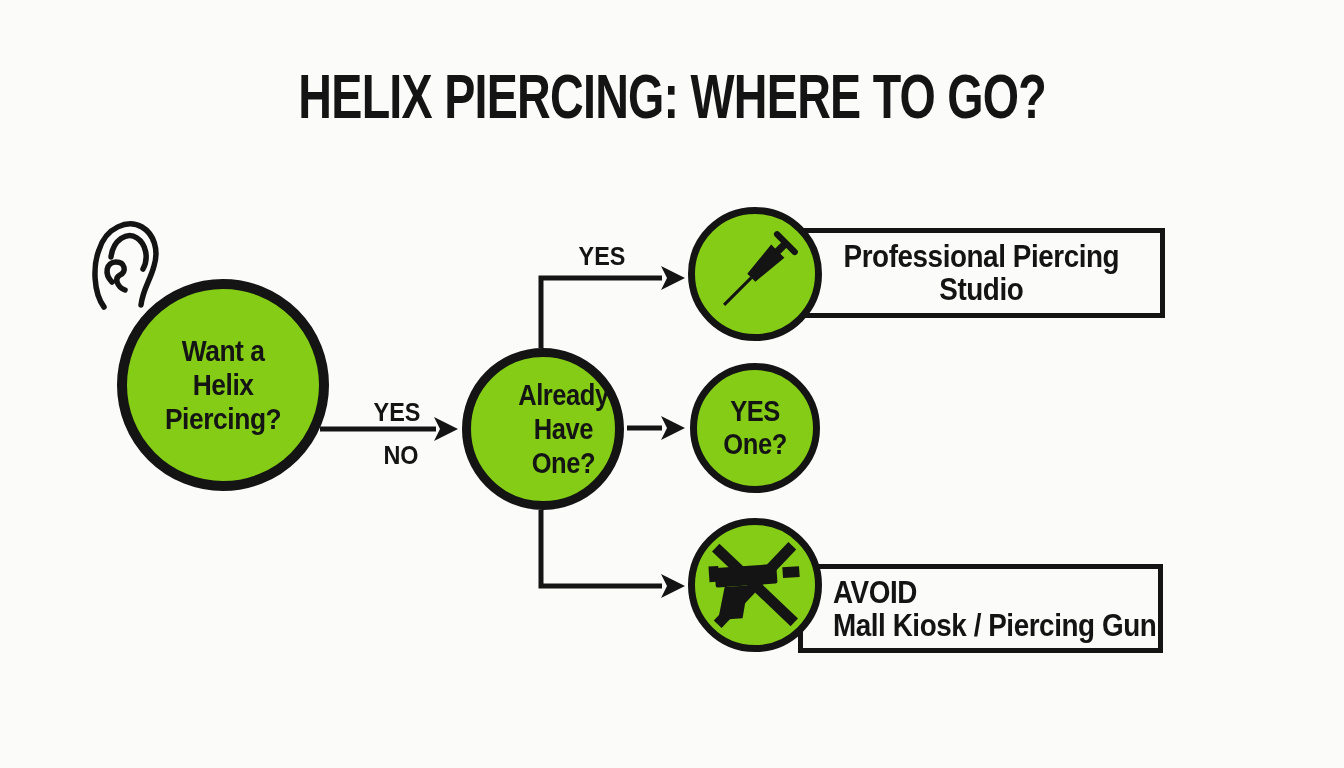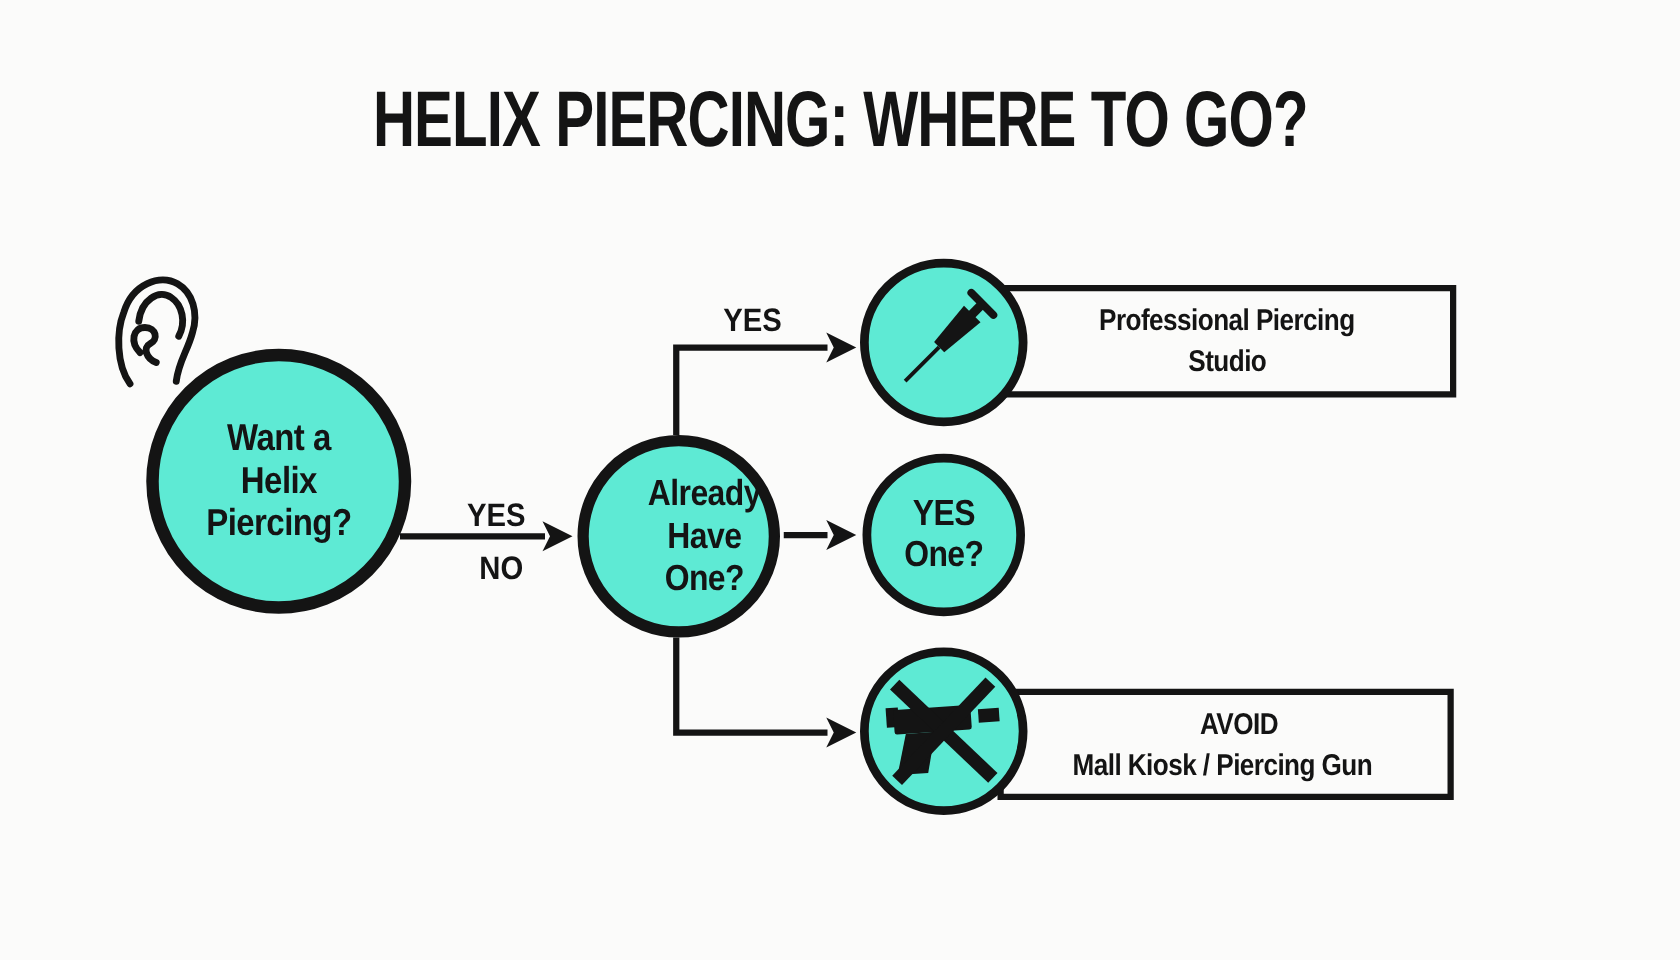--- a/index.html
+++ b/index.html
@@ -44,21 +44,21 @@
     stroke-width: 5;
     fill: none;
   }
   .connectors polygon { fill: #141414; }
   
   .node {
     position: absolute;
     border-style: solid;
     border-color: #141414;
     border-radius: 50%;
-    background: #5eead4;
+    background: #84cc16;
     box-sizing: border-box;
     display: flex;
     align-items: center;
     justify-content: center;
     z-index: 3;
   }
   .c1 { left: 117px; top: 279px; width: 212px; height: 212px; border-width: 10px; }
   .c2 { left: 462px; top: 348px; width: 162px; height: 162px; border-width: 9px; justify-content: flex-end; }
   .c3 { left: 688px; top: 207px; width: 134px; height: 134px; border-width: 7px; }
   .c4 { left: 690px; top: 363px; width: 130px; height: 130px; border-width: 7px; }
@@ -77,27 +77,27 @@
   .obox {
     position: absolute;
     border: 5px solid #141414;
     box-sizing: border-box;
     background: #fbfbfa;
     display: flex;
     flex-direction: column;
     justify-content: center;
     z-index: 2;
     font-weight: 700;
-    font-size: 24px;
+    font-size: 32px;
     line-height: 33px;
     letter-spacing: -0.5px;
   }
   .b1 { left: 798px; top: 228px; width: 367px; height: 90px; align-items: center; }
   .b2 { left: 798px; top: 383px; width: 367px; height: 90px; align-items: flex-start; padding-left: 30px; }
-  .b3 { left: 798px; top: 551px; width: 365px; height: 89px; align-items: center; padding-left: 30px; }
+  .b3 { left: 798px; top: 564px; width: 365px; height: 89px; align-items: flex-start; padding-left: 30px; }
   .obox .line { white-space: nowrap; transform: scaleX(0.87); }
   .b1 .line { transform-origin: center; }
   .b2 .line, .b3 .line { transform-origin: left center; }
   
   .elabel {
     position: absolute;
     font-weight: 700;
     font-size: 26px;
     white-space: nowrap;
     transform: translate(-50%, -50%) scaleX(0.9);

